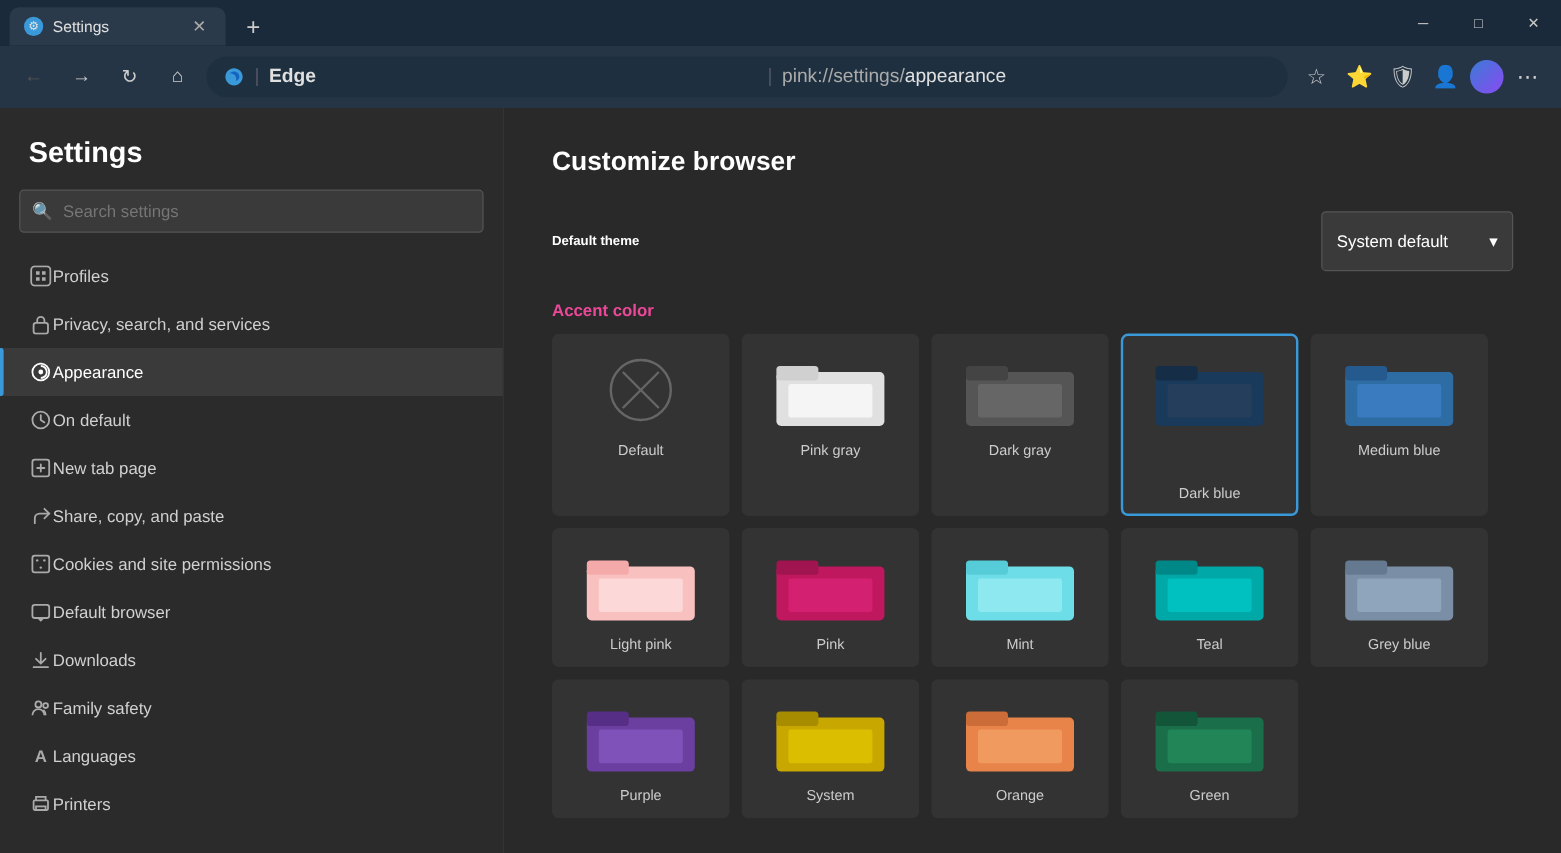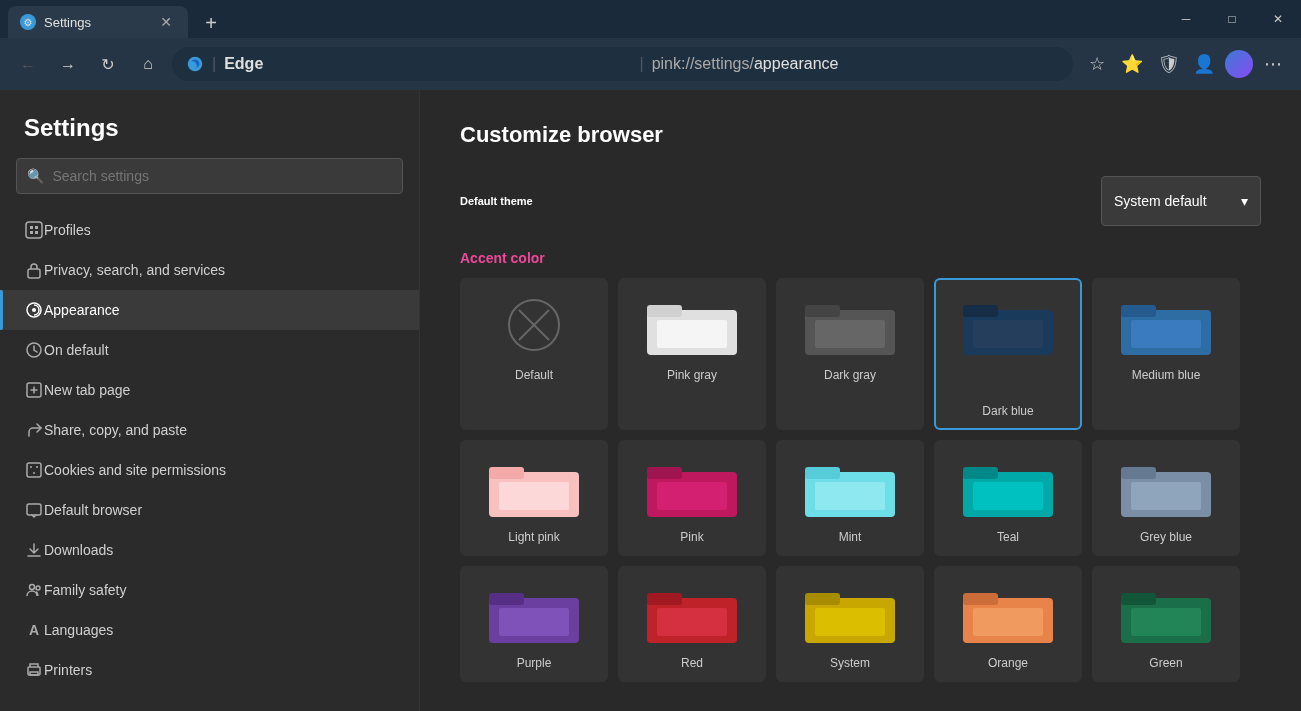--- a/index.html
+++ b/index.html
@@ -613,30 +613,20 @@
         <div class="folder-preview">
           <svg width="100" height="70" viewBox="0 0 100 70">
             <rect x="5" y="20" width="90" height="45" rx="4" fill="#6b3fa0"></rect>
             <rect x="5" y="15" width="35" height="12" rx="3" fill="#572e85"></rect>
             <rect x="15" y="30" width="70" height="28" rx="2" fill="#7e52b8"></rect>
           </svg>
         </div>
         <span class="color-tile-label">Purple</span>
       </div>
 
-      <div class="color-tile">
-        <div class="folder-preview">
-          <svg width="100" height="70" viewBox="0 0 100 70">
-            <rect x="5" y="20" width="90" height="45" rx="4" fill="#c0222a"></rect>
-            <rect x="5" y="15" width="35" height="12" rx="3" fill="#a01820"></rect>
-            <rect x="15" y="30" width="70" height="28" rx="2" fill="#d43040"></rect>
-          </svg>
-        </div>
-        <span class="color-tile-label">Red</span>
-      </div>
 
       <div class="color-tile">
         <div class="folder-preview">
           <svg width="100" height="70" viewBox="0 0 100 70">
             <rect x="5" y="20" width="90" height="45" rx="4" fill="#c8a800"></rect>
             <rect x="5" y="15" width="35" height="12" rx="3" fill="#a88c00"></rect>
             <rect x="15" y="30" width="70" height="28" rx="2" fill="#dbbe00"></rect>
           </svg>
         </div>
         <span class="color-tile-label">System</span>

